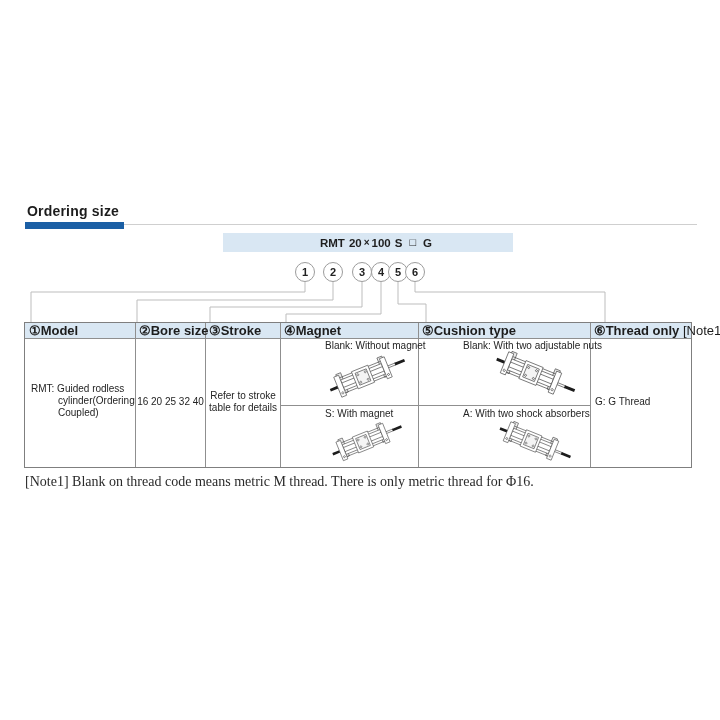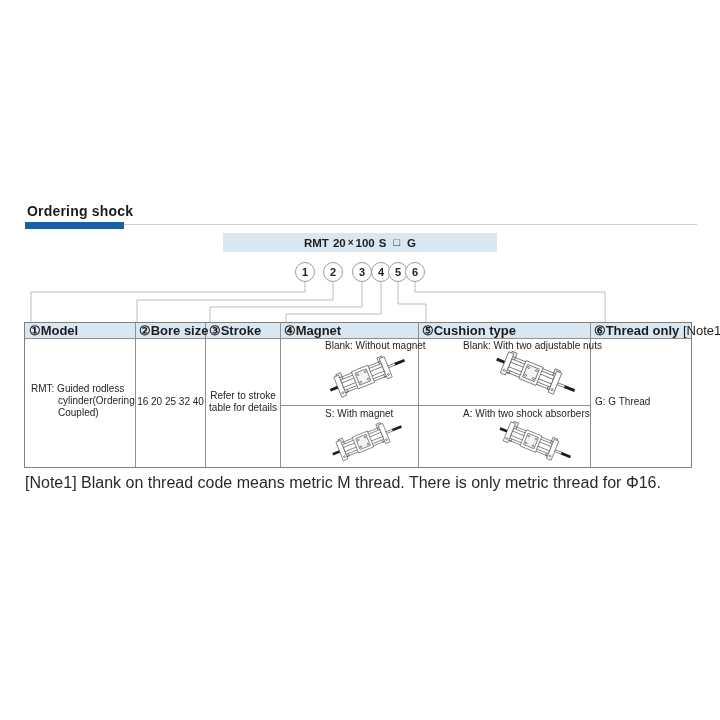--- a/index.html
+++ b/index.html
@@ -8,21 +8,21 @@
     font-family:"Liberation Sans",sans-serif;color:#222;overflow:hidden;
   }
   
   .title{position:absolute;left:27px;top:203px;font-size:14px;font-weight:bold;color:#1c1c1c;letter-spacing:.2px;}
   .rule-gray{position:absolute;left:25px;top:224px;width:672px;height:1px;background:#cfcfcf;}
   .rule-blue{position:absolute;left:25px;top:222px;width:99px;height:7px;background:#1b5fa5;}
   
   .code-box{
     position:absolute;left:223px;top:233px;width:274px;height:19px;
     background:#d9e7f3;display:flex;align-items:center;justify-content:center;
-    font-size:11.5px;font-weight:bold;color:#1e1e1e;
+    font-size:11.5px;font-weight:bold;color:#1e1e1e;padding-left:16px;
   }
   .code-box .seg{margin:0 3px;}
   .code-box .seg-x{margin:0 1px;font-size:10px;}
   .code-box .seg-num{margin:0 1px;}
   .code-box .seg-box{margin:0 4px;font-size:11px;position:relative;top:-1px;}
   
   .digit{
     position:absolute;top:262px;width:20px;height:20px;box-sizing:border-box;
     border:1px solid #9c9c9c;border-radius:50%;background:#fff;
     font-size:11px;font-weight:bold;color:#222;text-align:center;line-height:18px;
@@ -38,21 +38,21 @@
   .otable .vline{position:absolute;top:0;width:1px;height:144px;background:#8f8f8f;}
   .otable .header-bg{position:absolute;left:0;top:0;width:666px;height:15px;background:#d9e7f3;}
   .otable .hline{position:absolute;left:0;top:15px;width:666px;height:1px;background:#8f8f8f;}
   .otable .subline{position:absolute;left:255px;top:82px;width:311px;height:1px;background:#8f8f8f;}
   .hcell{position:absolute;top:1px;font-size:13px;font-weight:bold;color:#1c1c1c;white-space:nowrap;line-height:14px;}
   .hcell .light{font-weight:normal;}
   .cellline{position:absolute;line-height:12px;color:#242424;white-space:nowrap;}
   .opt-label{position:absolute;font-size:10px;color:#242424;white-space:nowrap;padding-left:41px;}
   .centered{text-align:center;}
   .draw{position:absolute;}
-  .note{position:absolute;left:25px;top:474px;font-size:16px;color:#2a2a2a;white-space:nowrap;}
+  .note{position:absolute;left:25px;top:474px;font-size:14px;color:#2a2a2a;white-space:nowrap;font-family:Liberation Serif, serif;}
   .defs-holder{position:absolute;width:0;height:0;overflow:hidden;}
 </style>
 </head>
 <body>
 
 <div class="page">
 
   <svg class="defs-holder" aria-hidden="true">
     <defs>
       <g id="cyl" stroke="#4d4d4d" stroke-width="1.6" fill="#fff" stroke-linejoin="round">
@@ -73,21 +73,21 @@
         <rect x="-22" y="-23" width="44" height="46"></rect>
         <rect x="-15" y="-16" width="30" height="32" fill="#f4f4f4"></rect>
         <circle cx="-10" cy="-10" r="2.4" fill="#fff"></circle>
         <circle cx="10" cy="-10" r="2.4" fill="#fff"></circle>
         <circle cx="-10" cy="10" r="2.4" fill="#fff"></circle>
         <circle cx="10" cy="10" r="2.4" fill="#fff"></circle>
       </g>
     </defs>
   </svg>
 
-  <div class="title">Ordering shock</div>
+  <div class="title">Ordering size</div>
   <div class="rule-gray"></div>
   <div class="rule-blue"></div>
 
   <div class="code-box">
     <span class="seg">RMT</span>
     <span class="seg seg-num">20</span>
     <span class="seg seg-x">×</span>
     <span class="seg seg-num">100</span>
     <span class="seg">S</span>
     <span class="seg seg-box">□</span>

